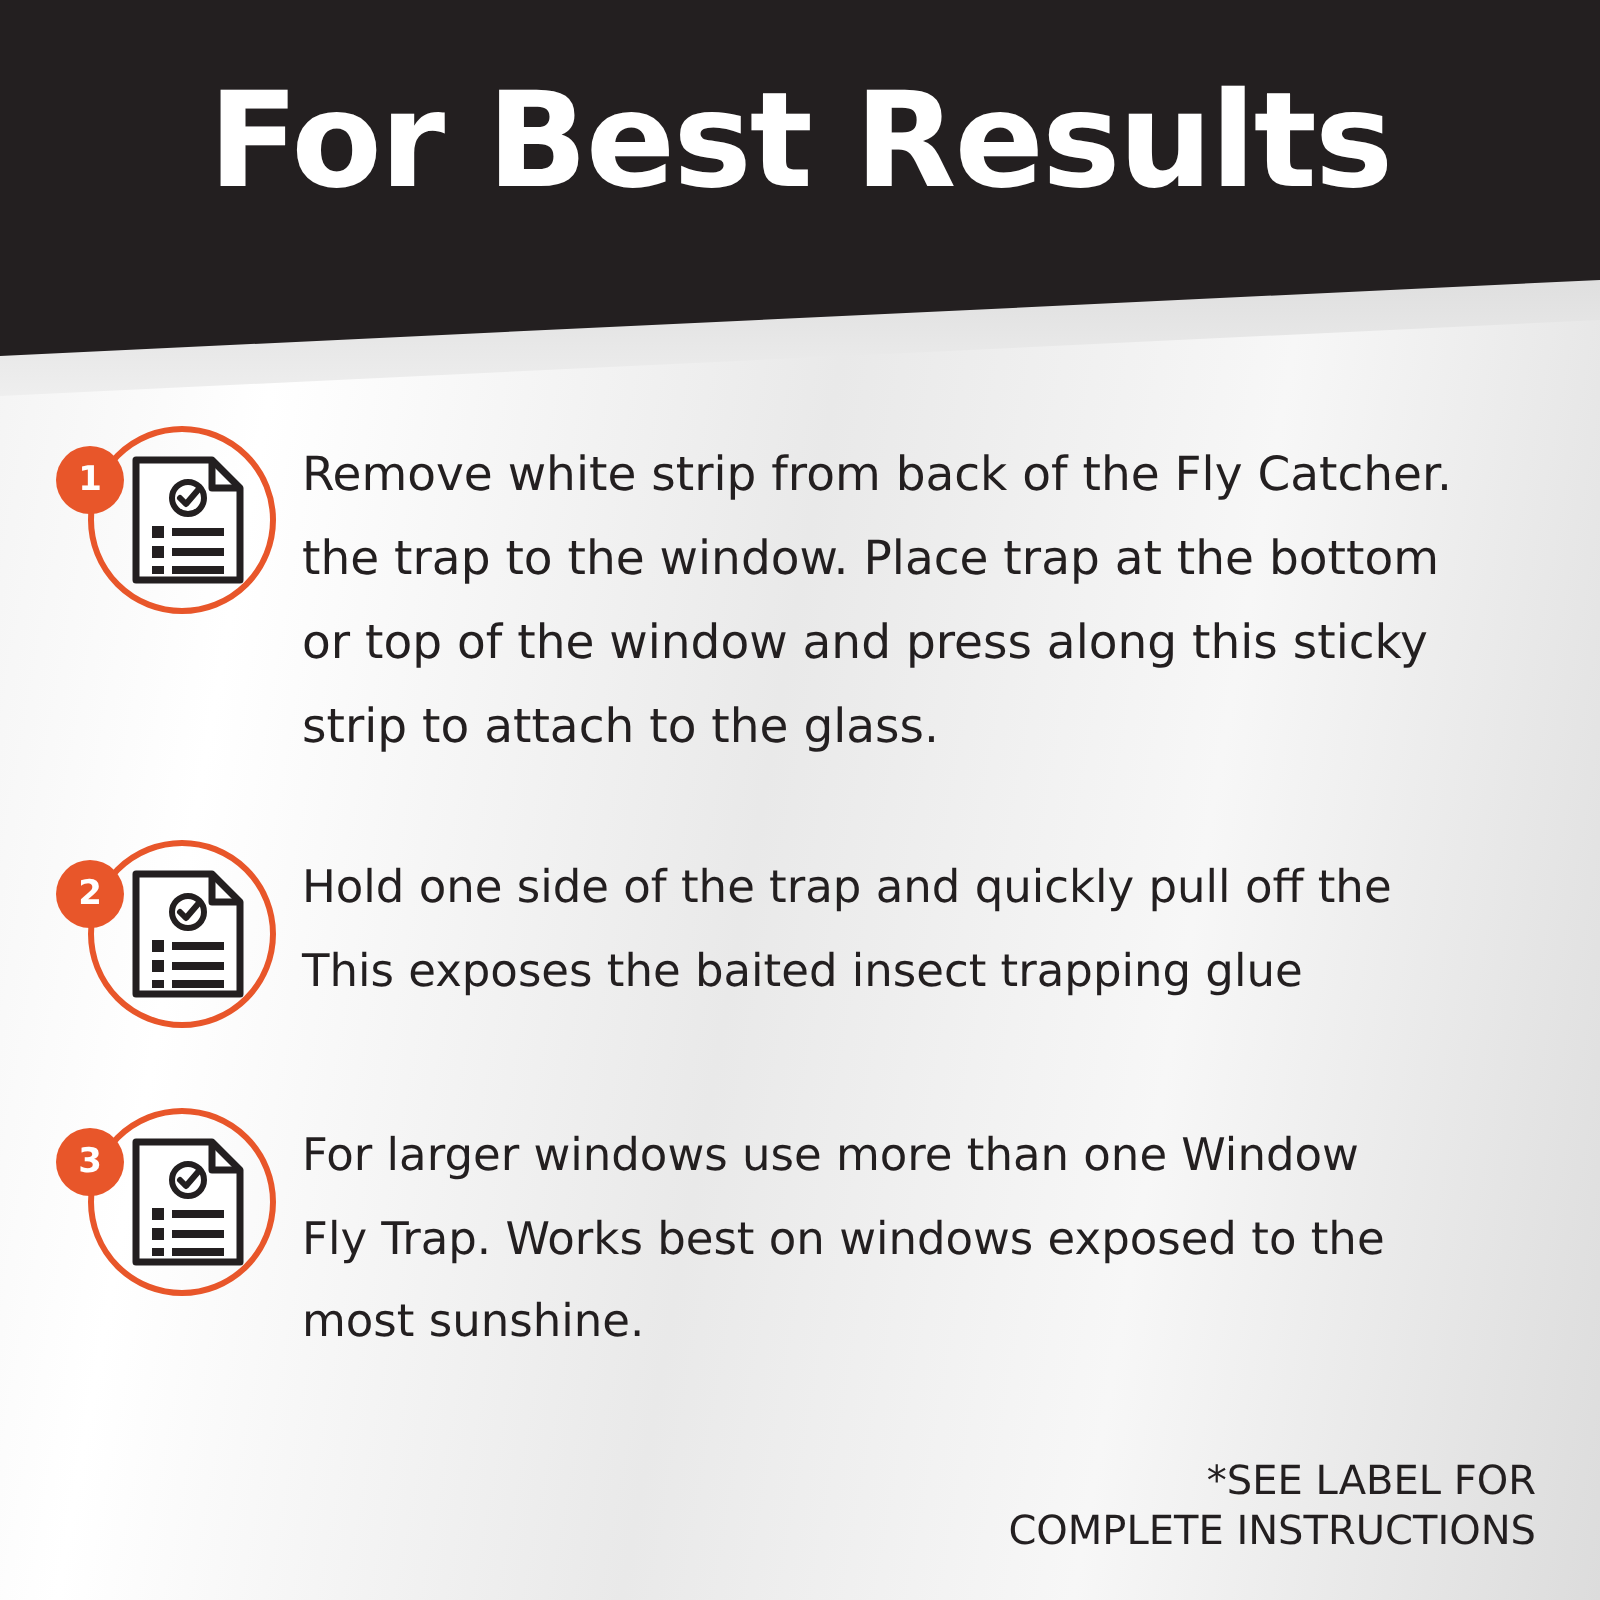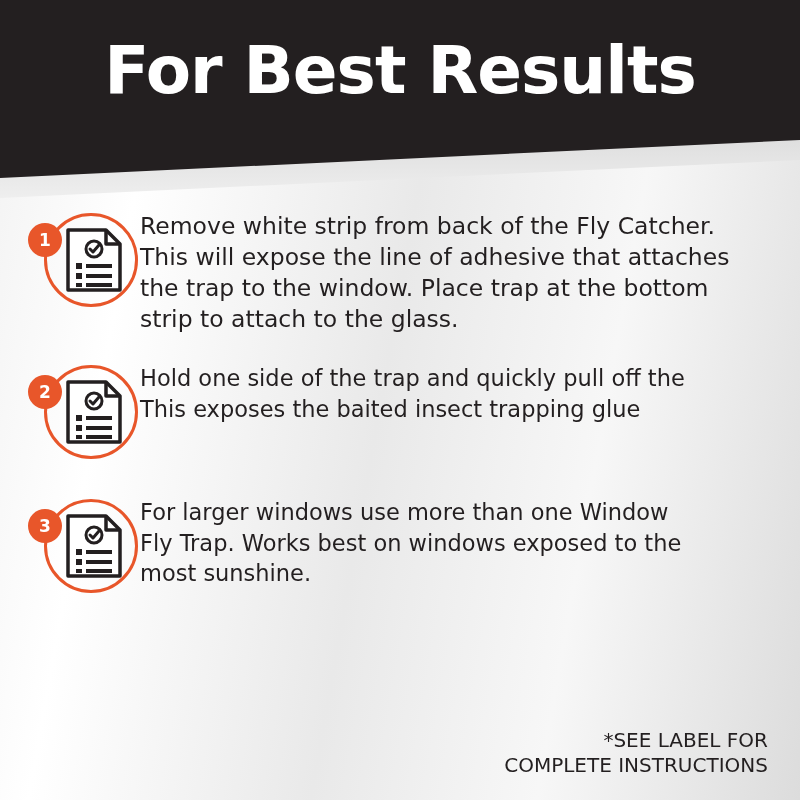--- a/index.html
+++ b/index.html
@@ -124,21 +124,21 @@
   .step-text {
     flex: 1;
     padding-top: 6px;
     padding-right: 38px;
     color: #231f20;
     font-size: 23.5px;
     line-height: 1.32;
     font-family: "DejaVu Sans", sans-serif;
   }
   .step-text p {
-    margin: 0;
+    margin: 11px;
   }
 
   .step-2 .step-text,
   .step-3 .step-text {
     font-size: 22.5px;
     line-height: 1.36;
   }
 
   .footnote {
     position: absolute;
@@ -179,22 +179,22 @@
             <rect x="21" y="37" width="26" height="4" fill="#231f20"></rect>
             <rect x="11" y="46" width="6" height="6" fill="#231f20"></rect>
             <rect x="21" y="47" width="26" height="4" fill="#231f20"></rect>
             <rect x="11" y="56" width="6" height="4" fill="#231f20"></rect>
             <rect x="21" y="56" width="26" height="4" fill="#231f20"></rect>
           </svg>
         </span>
       </div>
       <div class="step-text">
         <p>Remove white strip from back of the Fly Catcher.</p>
-        <p>This will expose the line of adhesive that attaches</p>
         <p>the trap to the window. Place trap at the bottom</p>
+        <p>or top of the window and press along this sticky</p>
         <p>strip to attach to the glass.</p>
       </div>
     </div>
 
     <div class="step step-2">
       <div class="step-badge">
         <div class="badge-ring"></div>
         <div class="badge-num">2</div>
         <span class="doc-icon">
           <svg width="58" height="66" viewBox="0 0 58 66">

